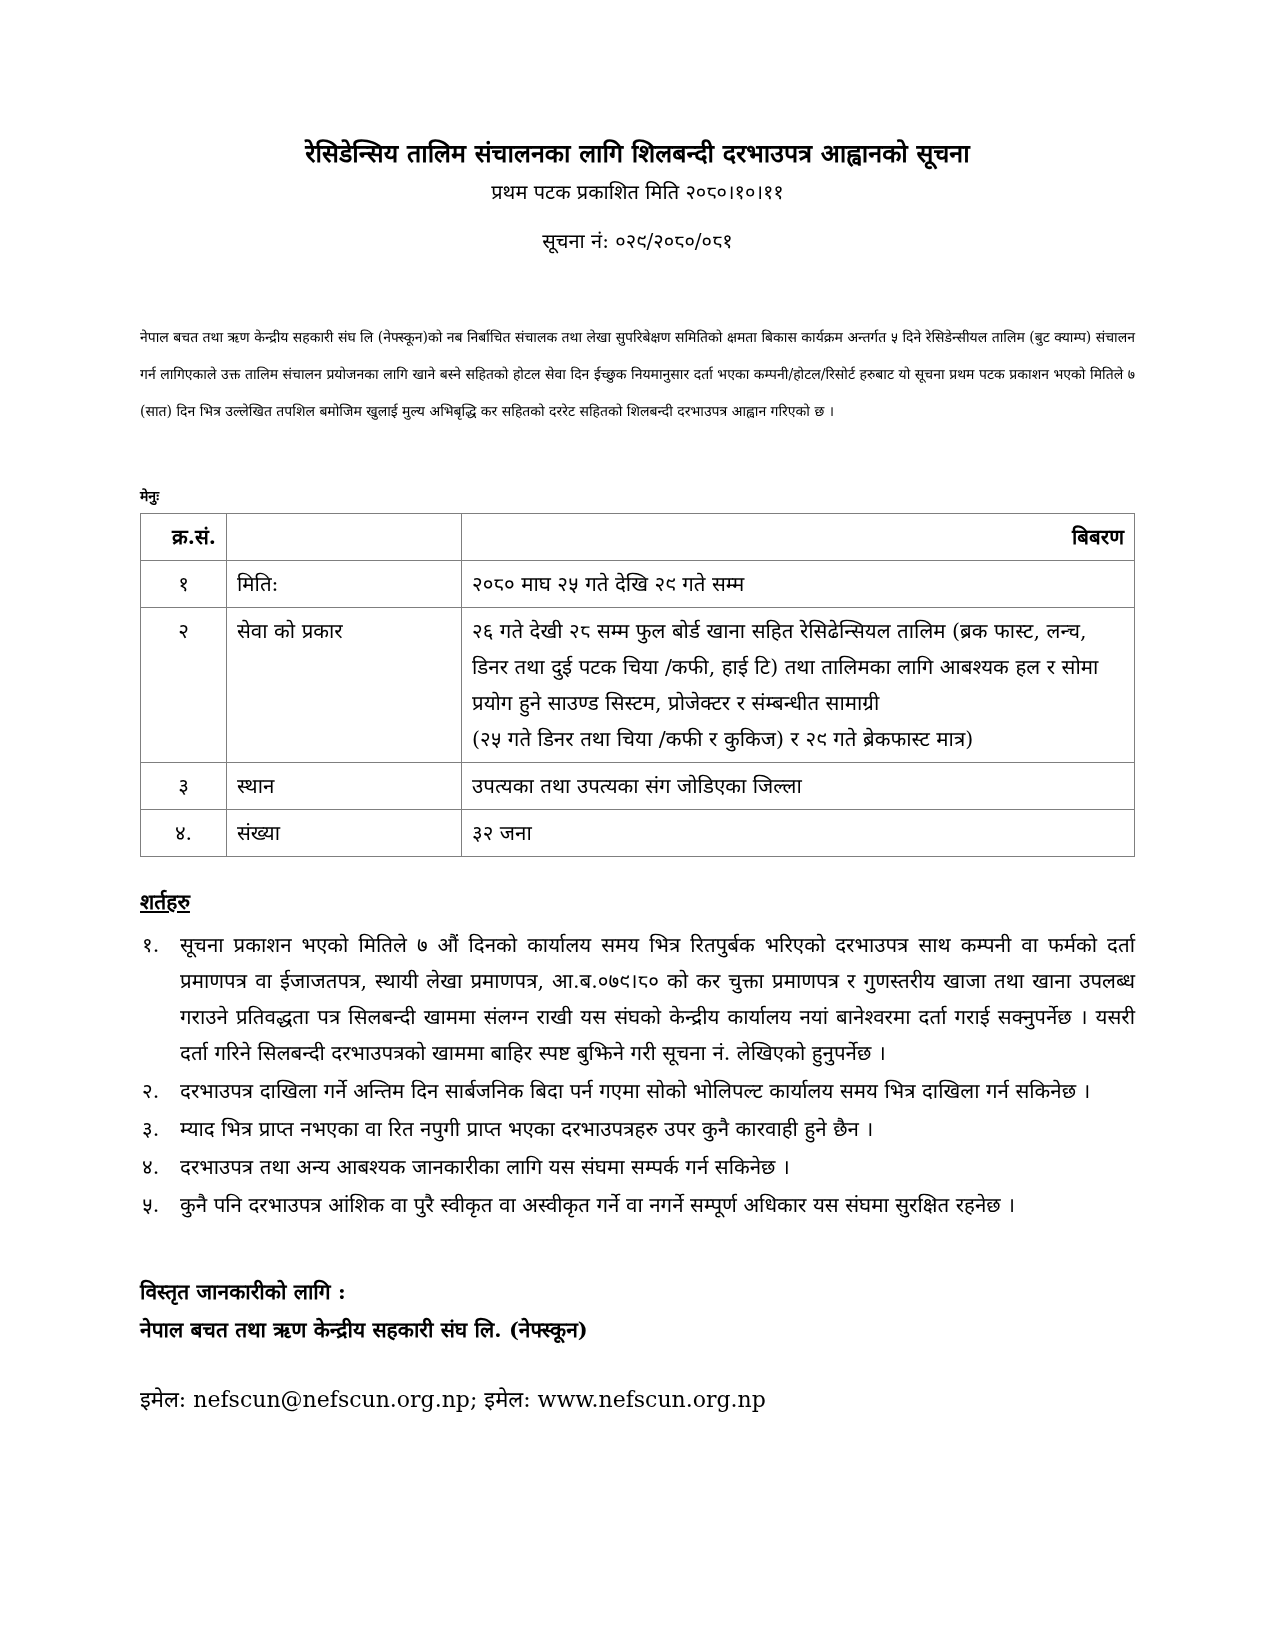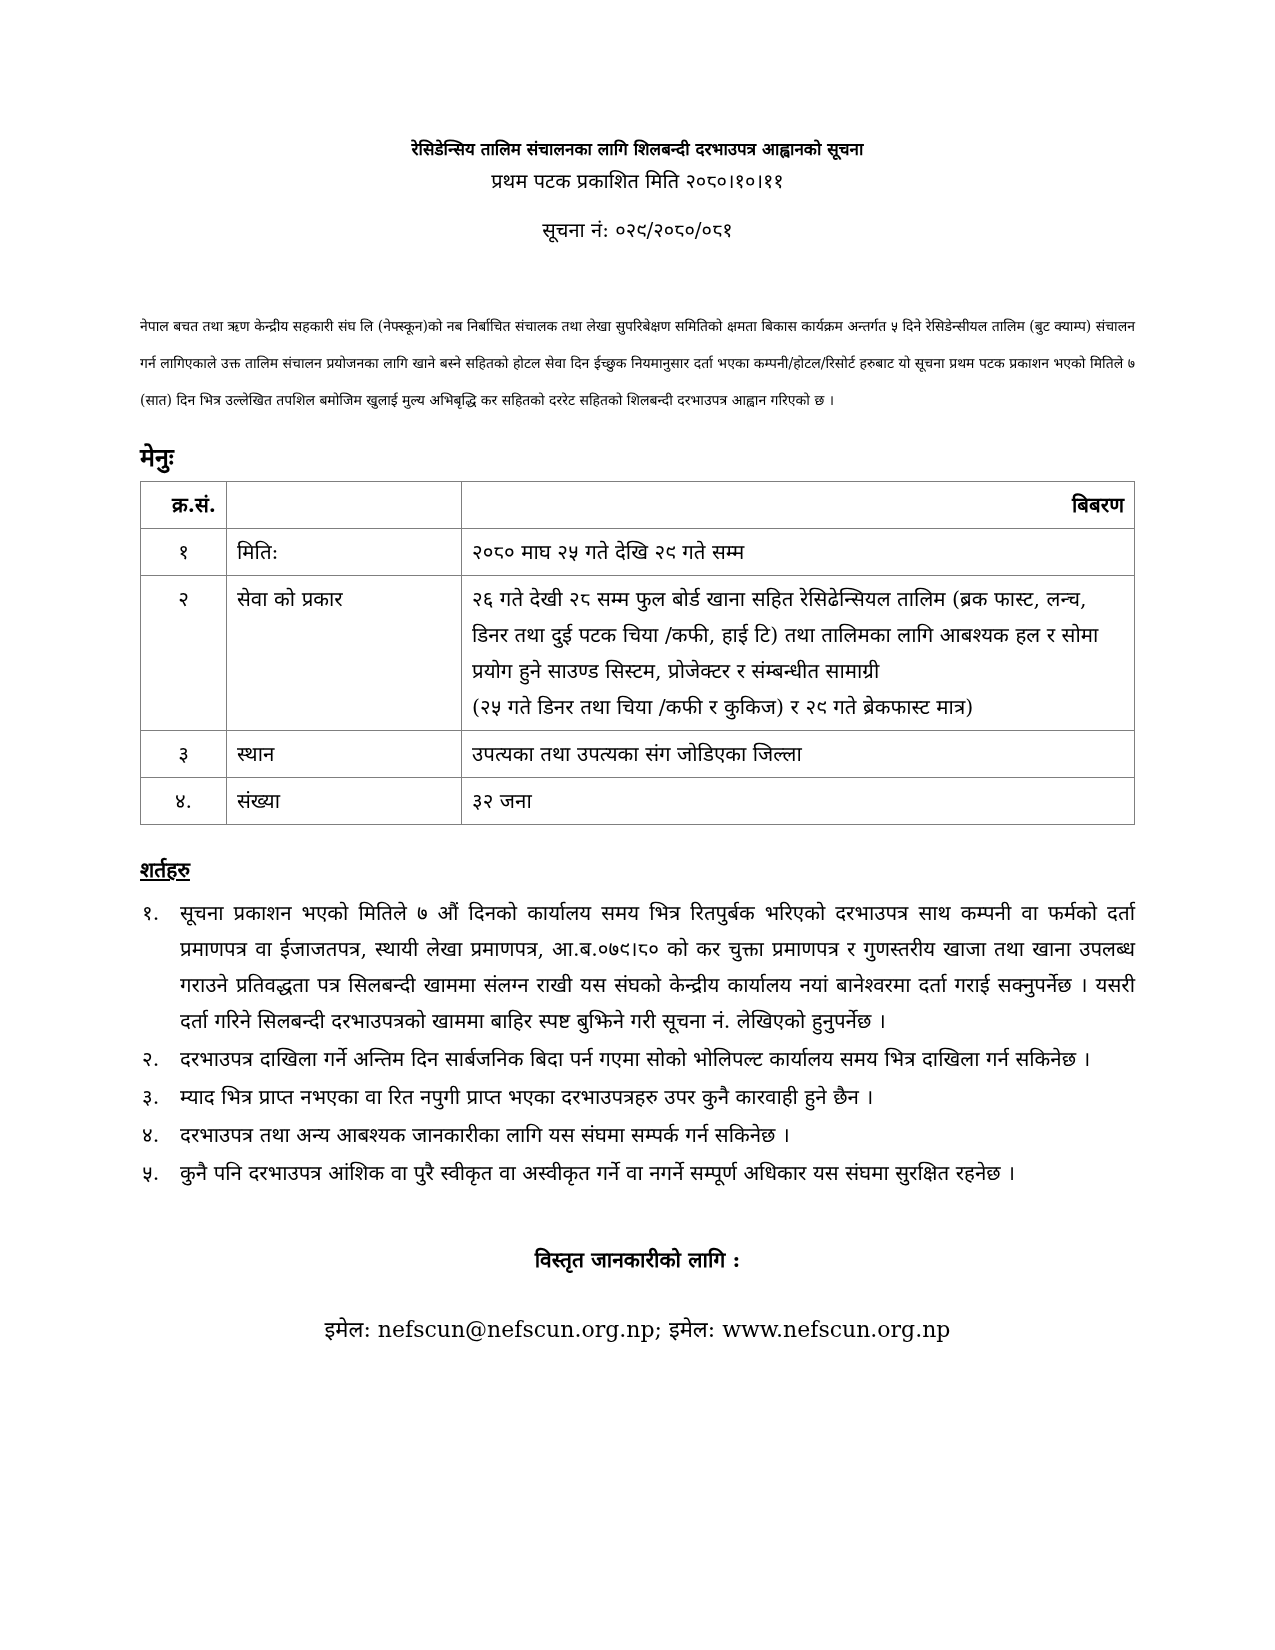--- a/index.html
+++ b/index.html
@@ -12,41 +12,41 @@
     overflow: hidden;
   }
   .page {
     width: 1275px;
     height: 1650px;
     padding: 138px 140px 0 140px;
   }
   
   .doc-header { text-align: center; }
   .doc-title {
-    font-size: 17px;
+    font-size: 25px;
     font-weight: bold;
     line-height: 1.3;
   }
   .doc-sub {
     font-size: 20px;
     line-height: 1.55;
     margin-top: 6px;
   }
   .doc-sub + .doc-sub { margin-top: 18px; }
   
   .intro {
     margin-top: 62px;
     font-size: 14px;
     line-height: 37px;
     text-align: justify;
   }
   
   .menu-heading {
-    margin-top: 20px;
-    font-size: 25px;
+    margin-top: 56px;
+    font-size: 14px;
     font-weight: bold;
   }
   table.menu-table {
     width: 100%;
     border-collapse: collapse;
     margin-top: 8px;
     font-size: 20.5px;
   }
   table.menu-table th, table.menu-table td {
     border: 1.5px solid #7f7f7f;
@@ -77,21 +77,20 @@
     flex: 0 0 40px;
     padding-left: 2px;
   }
   .term-text {
     flex: 1;
     text-align: justify;
   }
   
   .doc-footer {
     margin-top: 50px;
-    text-align: center;
     font-size: 21px;
     line-height: 38px;
   }
   .doc-footer .bold { font-weight: bold; }
   .footer-email {
     font-size: 22px;
     margin-top: 32px;
   }
 </style>
 </head>
@@ -167,16 +166,17 @@
       <span class="term-text">दरभाउपत्र तथा अन्य आबश्यक जानकारीका लागि यस संघमा सम्पर्क गर्न सकिनेछ ।</span>
     </div>
     <div class="term-item">
       <span class="term-no">५.</span>
       <span class="term-text">कुनै पनि दरभाउपत्र आंशिक वा पुरै स्वीकृत वा अस्वीकृत गर्ने वा नगर्ने सम्पूर्ण अधिकार यस संघमा सुरक्षित रहनेछ ।</span>
     </div>
   </div>
 
   <div class="doc-footer">
     <div class="bold">विस्तृत जानकारीको लागि :</div>
+    <div class="bold">नेपाल बचत तथा ऋण केन्द्रीय सहकारी संघ लि. (नेफ्स्कून)</div>
     <div class="footer-email">इमेल: nefscun@nefscun.org.np; इमेल: www.nefscun.org.np</div>
   </div>
 
 </div>
 
 </body></html>

